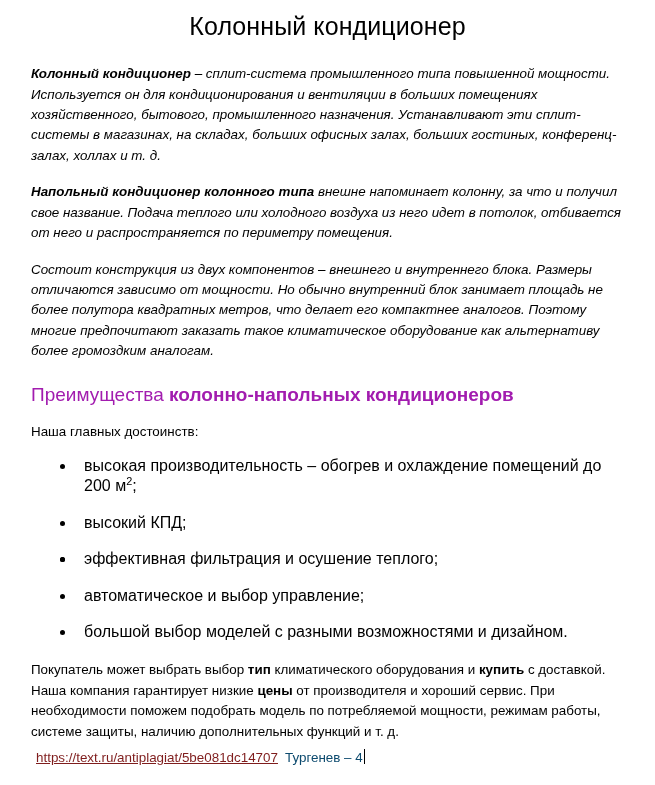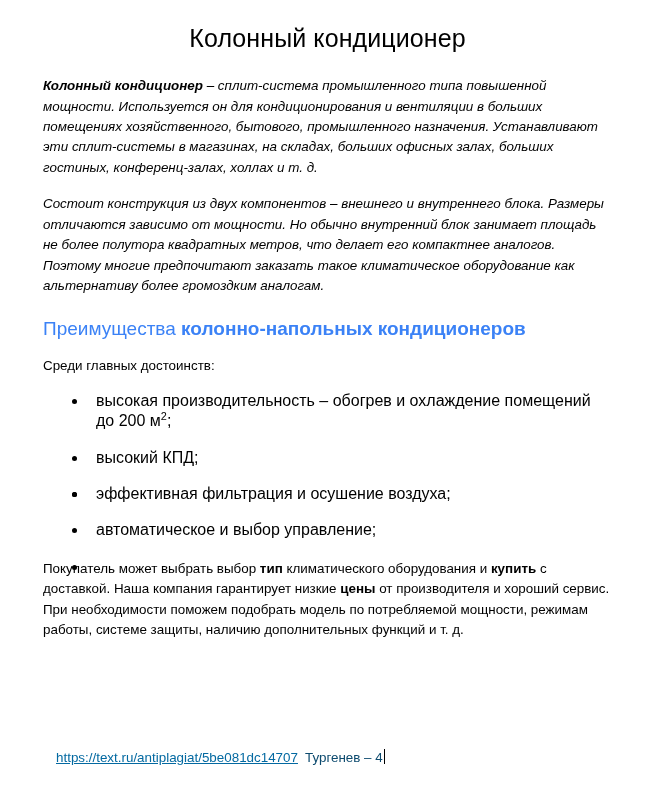--- a/index.html
+++ b/index.html
@@ -14,21 +14,21 @@
     font-family: "Liberation Sans", sans-serif;
     color: #000000;
     overflow: hidden;
   }
   .page {
     position: relative;
     width: 655px;
     height: 785px;
     background: #ffffff;
     box-sizing: border-box;
-    padding: 12px;
+    padding: 0;
   }
   .doc-title {
     font-size: 25px;
     font-weight: 400;
     text-align: center;
     margin: 0;
     padding: 11px 0 0 0;
     line-height: 1.25;
     letter-spacing: 0.1px;
   }
@@ -45,21 +45,21 @@
   }
   p.para.first {
     margin-top: 22px;
   }
   b, strong { font-weight: 700; }
   h2.section-heading {
     font-size: 19px;
     font-weight: 400;
     line-height: 26px;
     margin: 20px 0 14px 0;
-    color: #3b82f6;
+    color: #a21caf;
   }
   h2.section-heading .bold-part { font-weight: 700; }
   p.lead-in {
     font-size: 13.4px;
     line-height: 20.4px;
     margin: 0 0 14px 0;
   }
   ul.adv-list {
     list-style: none;
     margin: 0 0 14px 0;
@@ -121,55 +121,58 @@
 <div class="page">
 
   <h1 class="doc-title">Колонный кондиционер</h1>
 
   <div class="body-wrap">
 
     <p class="para first">
       <b>Колонный кондиционер</b><span> – сплит-система промышленного типа повышенной мощности. Используется он для кондиционирования и вентиляции в больших помещениях хозяйственного, бытового, промышленного назначения. Устанавливают эти сплит-системы в магазинах, на складах, больших офисных залах, больших гостиных, конференц-залах, холлах и т. д.</span>
     </p>
 
+    <p class="para">
+      <b>Напольный кондиционер колонного типа</b><span> внешне напоминает колонну, за что и получил свое название. Подача теплого или холодного воздуха из него идет в потолок, отбивается от него и распространяется по периметру помещения.</span>
+    </p>
 
     <p class="para">
       <span>Состоит конструкция из двух компонентов – внешнего и внутреннего блока. Размеры отличаются зависимо от мощности. Но обычно внутренний блок занимает площадь не более полутора квадратных метров, что делает его компактнее аналогов. Поэтому многие предпочитают заказать такое климатическое оборудование как альтернативу более громоздким аналогам.</span>
     </p>
 
     <h2 class="section-heading">
       <span>Преимущества </span><span class="bold-part">колонно-напольных кондиционеров</span>
     </h2>
 
-    <p class="lead-in">Среди главных достоинств:</p>
+    <p class="lead-in">Наша главных достоинств:</p>
 
     <ul class="adv-list">
       <li>
         <span class="bullet-dot"></span><span>высокая производительность – обогрев и охлаждение помещений до 200 м</span><sup>2</sup><span>;</span>
       </li>
       <li>
         <span class="bullet-dot"></span><span>высокий КПД;</span>
       </li>
       <li>
         <span class="bullet-dot"></span>
       </li>
       <li>
-        <span class="bullet-dot"></span><span>эффективная фильтрация и осушение воздуха;</span>
+        <span class="bullet-dot"></span><span>эффективная фильтрация и осушение теплого;</span>
       </li>
       <li>
         <span class="bullet-dot"></span><span>автоматическое и выбор управление;</span>
       </li>
       <li>
-        <span class="bullet-dot"></span>
+        <span class="bullet-dot"></span><span>большой выбор моделей с разными возможностями и дизайном.</span>
       </li>
     </ul>
 
     <p class="closing">
       <span>Покупатель может выбрать выбор </span><b>тип</b><span> климатического оборудования и </span><b>купить</b><span> с доставкой. Наша компания гарантирует низкие </span><b>цены</b><span> от производителя и хороший сервис. При необходимости поможем подобрать модель по потребляемой мощности, режимам работы, системе защиты, наличию дополнительных функций и т. д.</span>
     </p>
 
   </div>
 
   <div class="footer-line">
-    <a class="footer-link" href="#" style="color: #0369a1; margin-left: 20px;">https://text.ru/antiplagiat/5be081dc14707</a><span class="footer-note">Тургенев – 4</span><span class="caret"></span>
+    <a class="footer-link" href="#" style="color: #7f1d1d;">https://text.ru/antiplagiat/5be081dc14707</a><span class="footer-note">Тургенев – 4</span><span class="caret"></span>
   </div>
 
 </div>
 
 </body></html>

